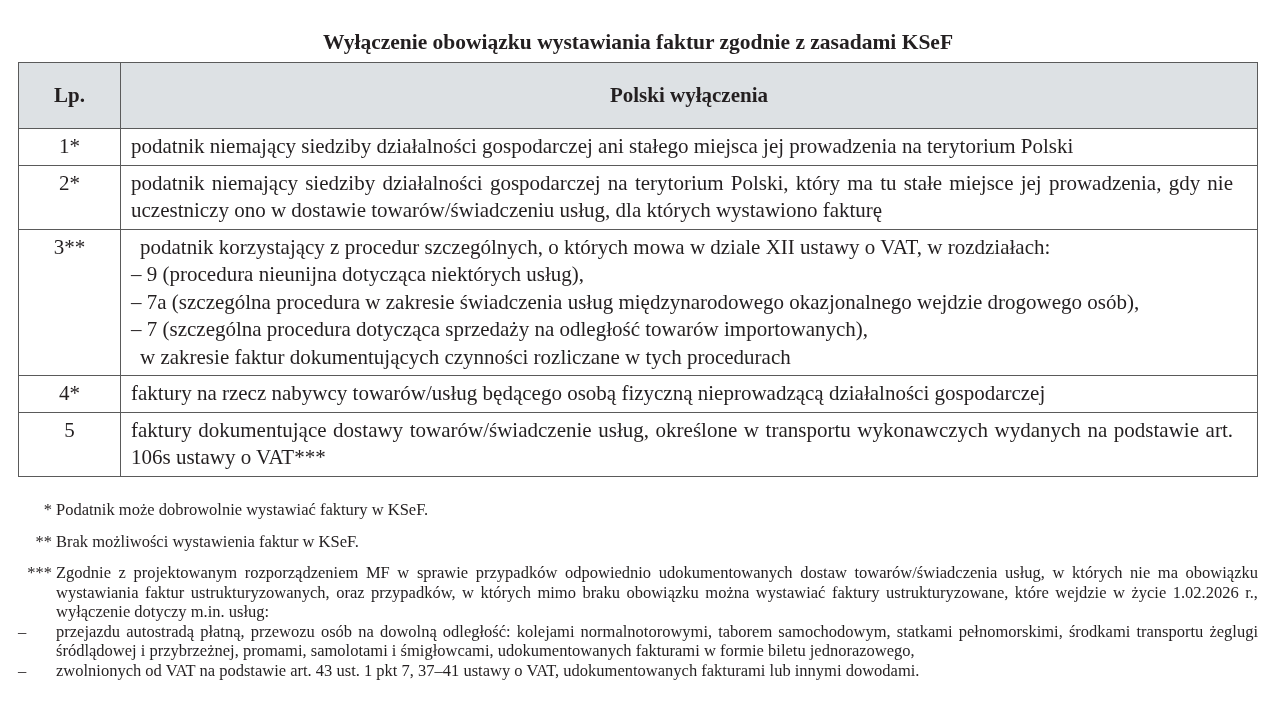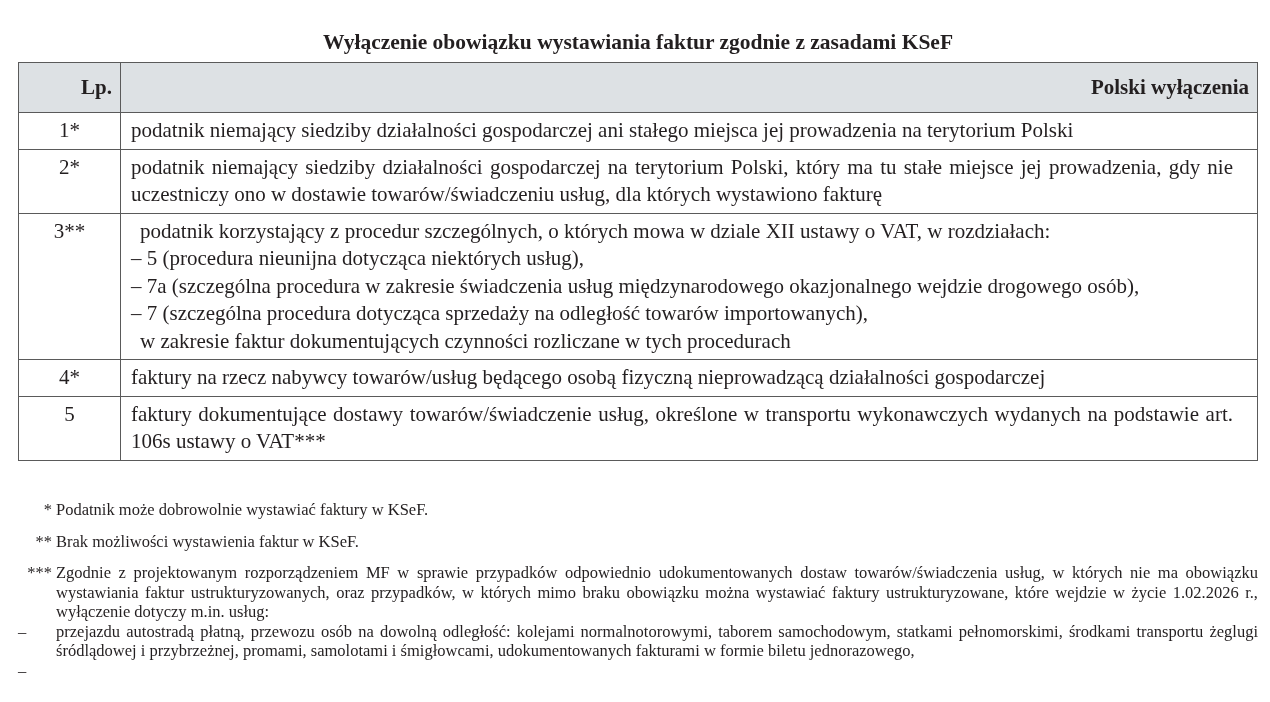--- a/index.html
+++ b/index.html
@@ -16,21 +16,21 @@
     position: absolute; left: 18px; top: 62px; width: 1240px;
     border-collapse: collapse; table-layout: fixed;
     font-size: 21px;
   }
   table.ex col.c1 { width: 102px; }
   table.ex td, table.ex th {
     border: 1.3px solid #5a5a5a; vertical-align: top;
   }
   table.ex th {
     background: #dde1e4; font-weight: bold; font-size: 21px;
-    height: 33px; padding: 8px; line-height: 33px; text-align: right;
+    height: 33px; padding: 16px; line-height: 33px; text-align: center;
   }
   table.ex td.lp {
     text-align: center; padding: 4px 0 0 0; line-height: 27px;
   }
   table.ex td.txt {
     padding: 4px 24px 4px 10px; line-height: 27.5px; text-align: justify;
   }
   .r1 td, .r4 td { height: 26px; }
   .r1 td.txt, .r4 td.txt { padding-top: 3px; padding-bottom: 3px; }
   .r2 td.txt, .r5 td.txt { padding-top: 4px; padding-bottom: 6px; }
@@ -72,21 +72,21 @@
       <td class="txt">podatnik niemający siedziby działalności gospodarczej ani stałego miejsca jej prowadzenia na terytorium Polski</td>
     </tr>
     <tr class="r2">
       <td class="lp">2*</td>
       <td class="txt">podatnik niemający siedziby działalności gospodarczej na terytorium Polski, który ma tu stałe miejsce jej prowadzenia, gdy nie uczestniczy ono w dostawie towarów/świadczeniu usług, dla których wystawiono fakturę</td>
     </tr>
     <tr class="r3">
       <td class="lp">3**</td>
       <td class="txt">
         <span class="line">podatnik korzystający z procedur szczególnych, o których mowa w dziale XII ustawy o VAT, w rozdziałach:</span>
-        <span class="dash-item">– 5 (procedura nieunijna dotycząca niektórych usług),</span>
+        <span class="dash-item">– 9 (procedura nieunijna dotycząca niektórych usług),</span>
         <span class="dash-item">– 7a (szczególna procedura w zakresie świadczenia usług międzynarodowego okazjonalnego wejdzie drogowego osób),</span>
         <span class="dash-item">– 7 (szczególna procedura dotycząca sprzedaży na odległość towarów importowanych),</span>
         <span class="line">w zakresie faktur dokumentujących czynności rozliczane w tych procedurach</span>
       </td>
     </tr>
     <tr class="r4">
       <td class="lp">4*</td>
       <td class="txt">faktury na rzecz nabywcy towarów/usług będącego osobą fizyczną nieprowadzącą działalności gospodarczej</td>
     </tr>
     <tr class="r5">
@@ -109,15 +109,16 @@
     <span class="mark">***</span>
     <span class="body">Zgodnie z projektowanym rozporządzeniem MF w sprawie przypadków odpowiednio udokumentowanych dostaw towarów/świadczenia usług, w których nie ma obowiązku wystawiania faktur ustrukturyzowanych, oraz przypadków, w których mimo braku obowiązku można wystawiać faktury ustrukturyzowane, które wejdzie w życie 1.02.2026 r., wyłączenie dotyczy m.in. usług:</span>
   </div>
   <div class="sub-list">
     <div class="sub">
       <span class="dash">–</span>
       <span>przejazdu autostradą płatną, przewozu osób na dowolną odległość: kolejami normalnotorowymi, taborem samochodowym, statkami pełnomorskimi, środkami transportu żeglugi śródlądowej i przybrzeżnej, promami, samolotami i śmigłowcami, udokumentowanych fakturami w formie biletu jednorazowego,</span>
     </div>
     <div class="sub">
       <span class="dash">–</span>
+      <span>zwolnionych od VAT na podstawie art. 43 ust. 1 pkt 7, 37–41 ustawy o VAT, udokumentowanych fakturami lub innymi dowodami.</span>
     </div>
   </div>
 </div>
 
 </body></html>

